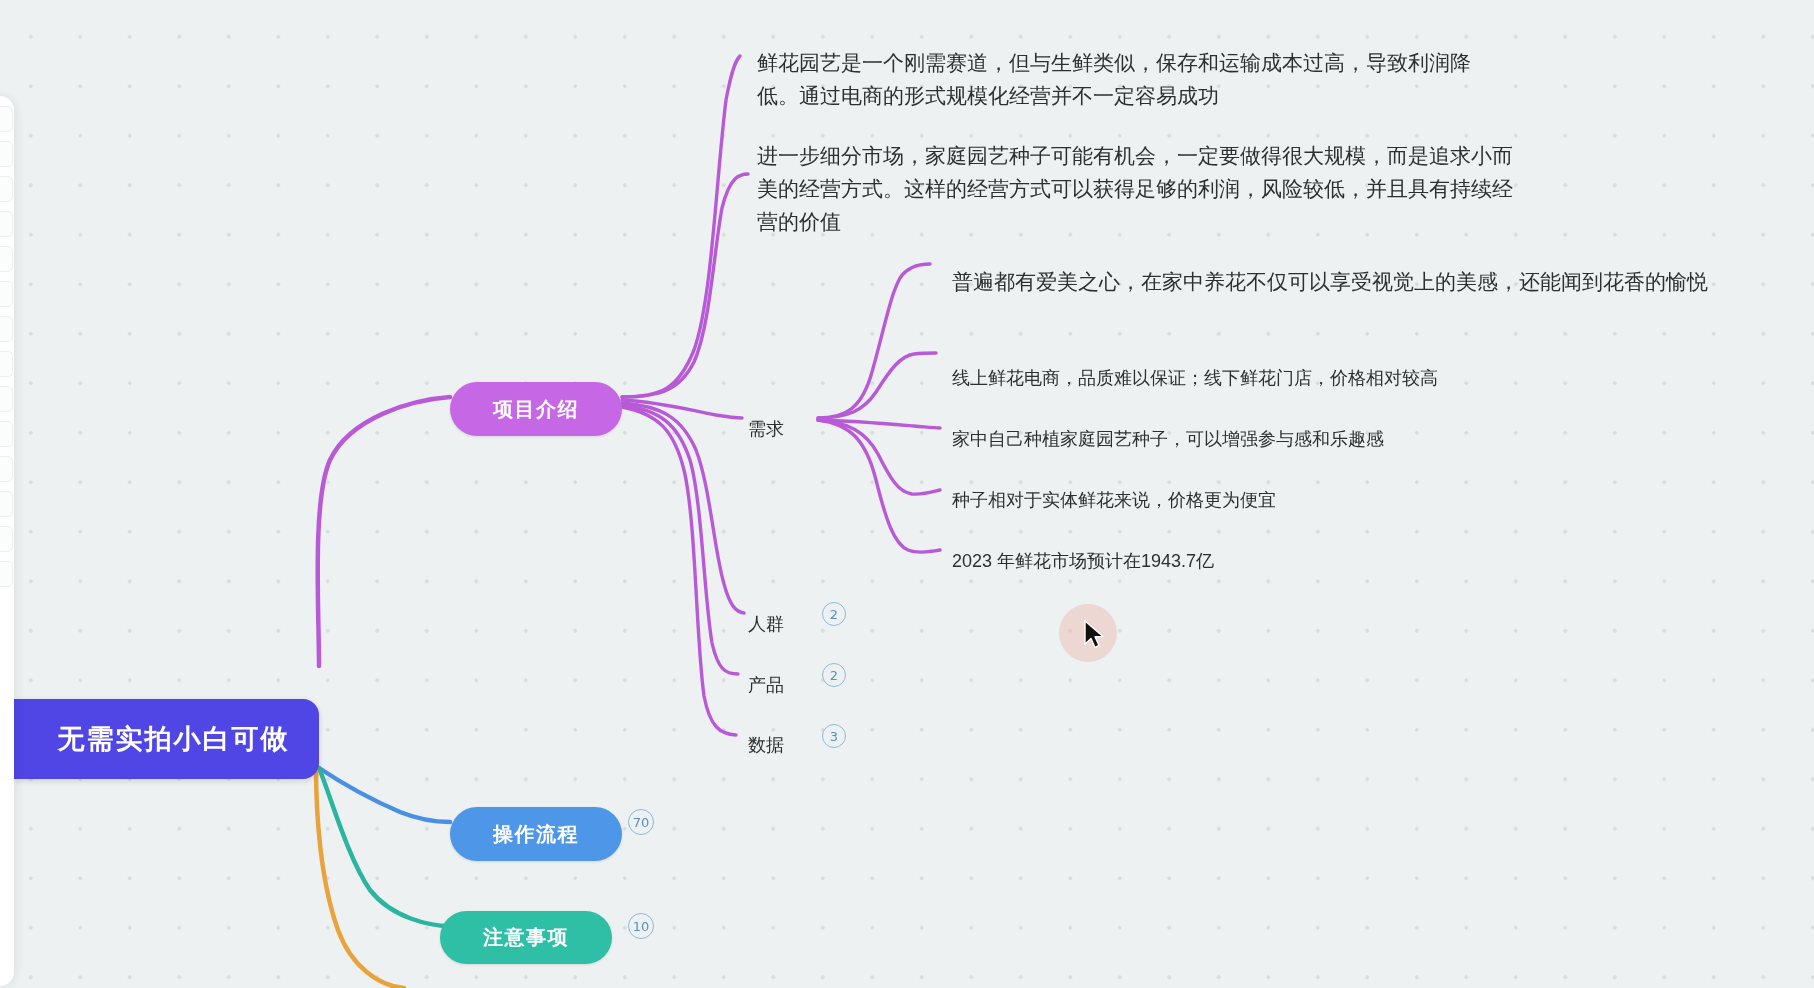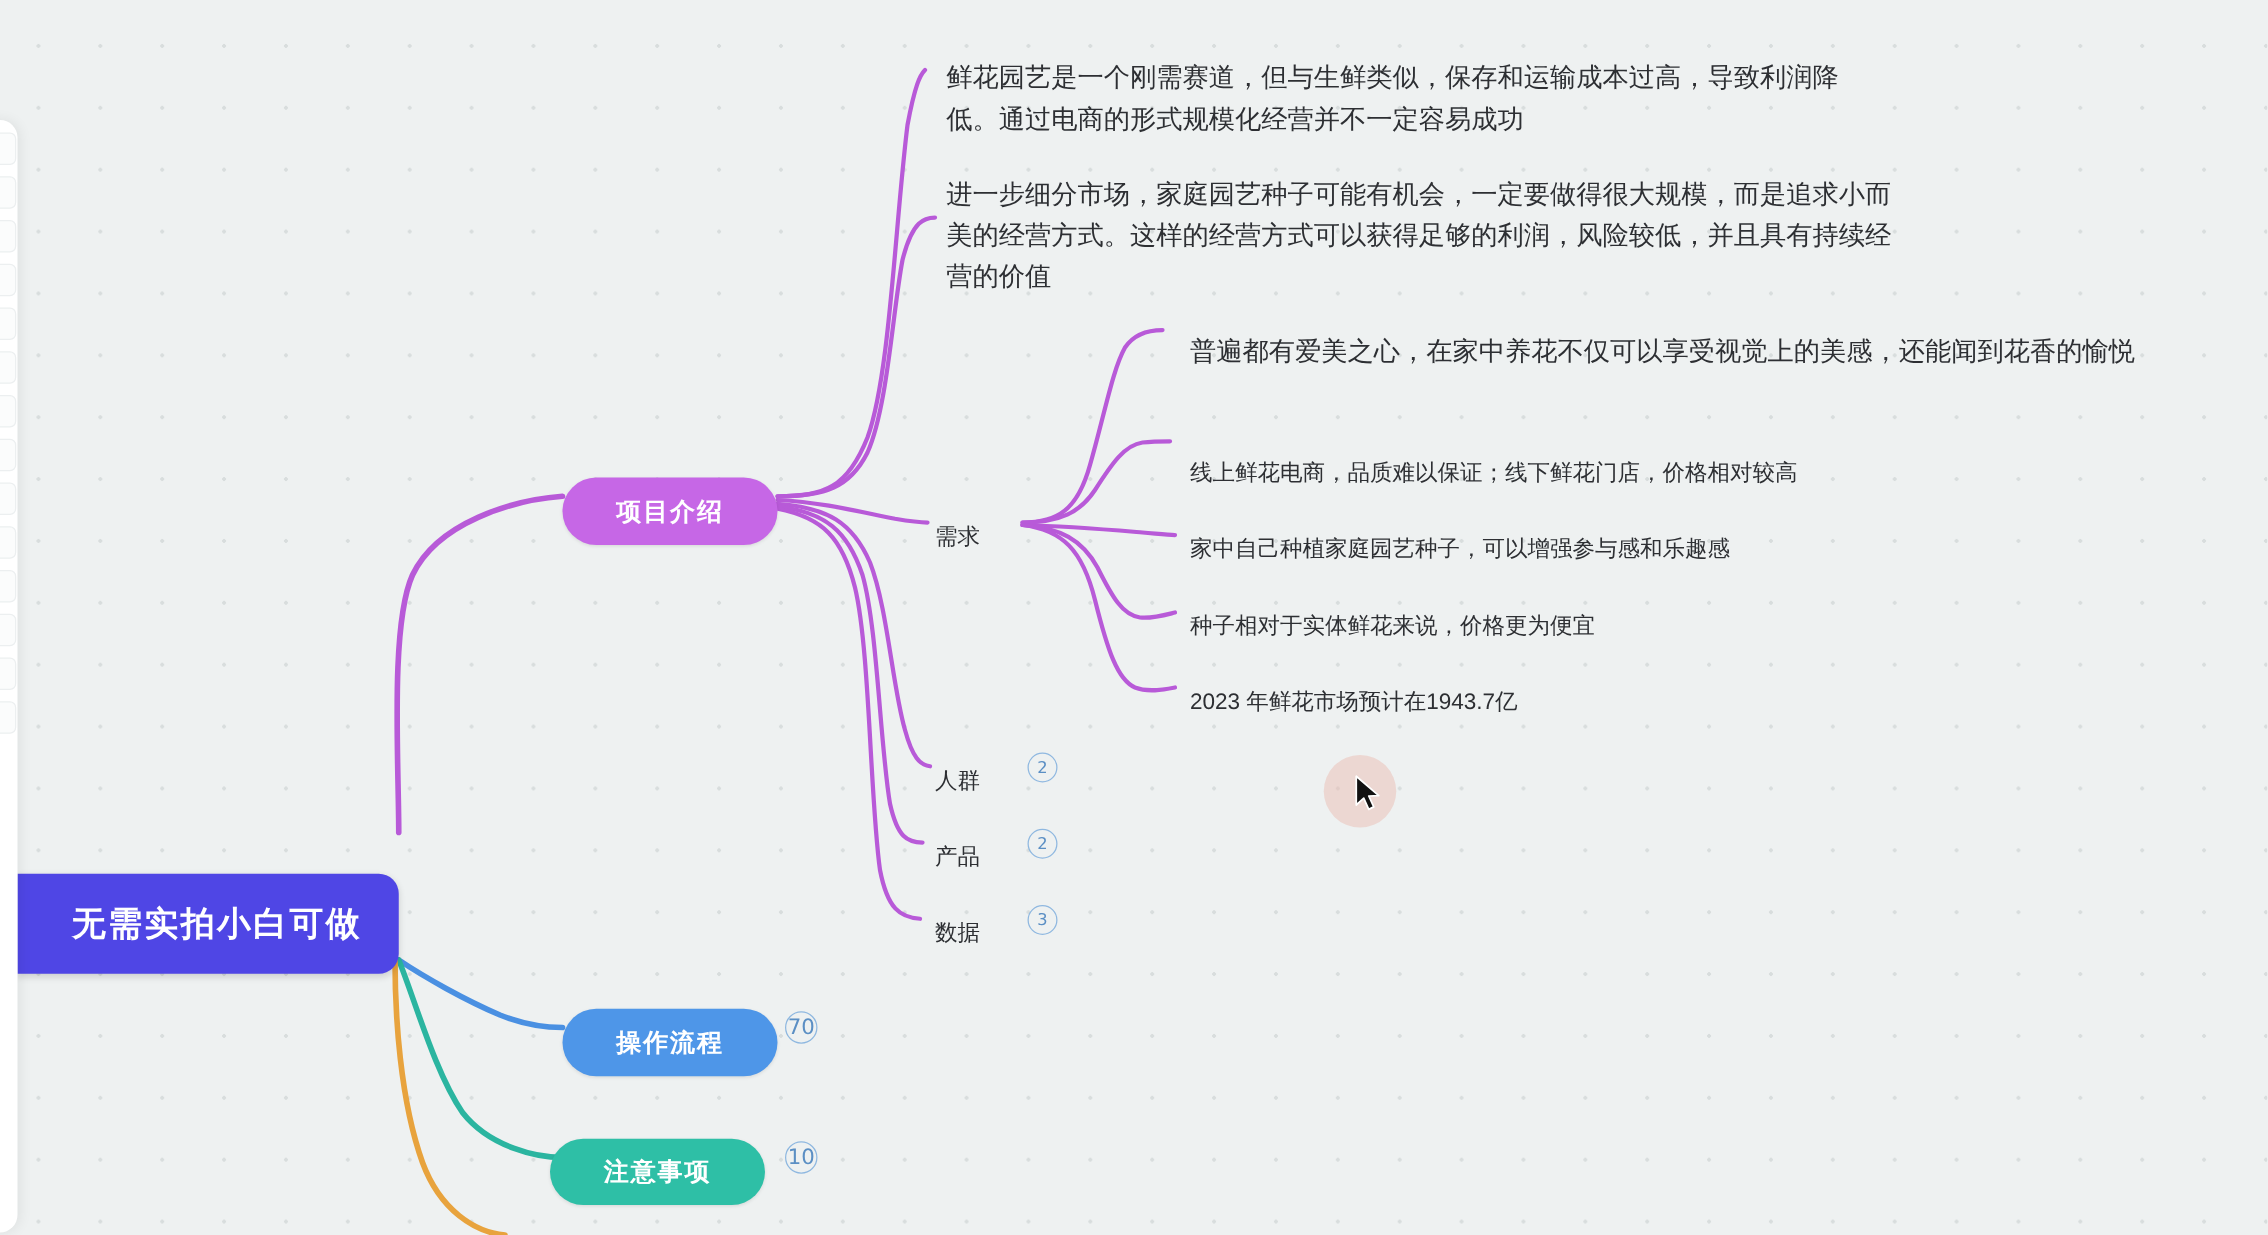--- a/index.html
+++ b/index.html
@@ -112,21 +112,21 @@
     position: absolute;
     width: 24px; height: 24px;
     border-radius: 50%;
     border: 1.6px solid #8fb8e0;
     color: #5b8fc4;
     font-size: 13px;
     display: flex; align-items: center; justify-content: center;
     background: transparent;
     font-family: "DejaVu Sans", sans-serif;
   }
-  .badge-wide { width: 26px; height: 26px; font-size: 17px; text-align: right; }
+  .badge-wide { width: 26px; height: 26px; font-size: 13px; text-align: right; }
 
   
   #cursor-halo {
     position: absolute;
     left: 1059px; top: 604px;
     width: 58px; height: 58px;
     border-radius: 50%;
     background: rgba(235,185,175,.48);
     z-index: 40;
     pointer-events: none;
@@ -220,21 +220,21 @@
   <div class="node para-node" style="left:757px; top:127px; width:758px;">进一步细分市场，家庭园艺种子可能有机会，一定要做得很大规模，而是追求小而美的经营方式。这样的经营方式可以获得足够的利润，风险较低，并且具有持续经营的价值</div>
 
   <div class="node text-node" style="left:748px; top:405px;">需求</div>
 
   <div class="node text-node" style="left:748px; top:600px;">人群</div>
   <div class="badge" style="left:822px; top:602px;">2</div>
 
   <div class="node text-node" style="left:748px; top:661px;">产品</div>
   <div class="badge" style="left:822px; top:663px;">2</div>
 
-  <div class="node text-node" style="left:748px; top:722px;">数据</div>
+  <div class="node text-node" style="left:748px; top:722px;font-family:Liberation Mono, monospace;">数据</div>
   <div class="badge" style="left:822px; top:724px;">3</div>
 
   <div class="node para-node" style="left:952px; top:253px; width:770px;">普遍都有爱美之心，在家中养花不仅可以享受视觉上的美感，还能闻到花香的愉悦</div>
 
   <div class="node text-node" style="left:952px; top:354px;">线上鲜花电商，品质难以保证；线下鲜花门店，价格相对较高</div>
 
   <div class="node text-node" style="left:952px; top:415px;">家中自己种植家庭园艺种子，可以增强参与感和乐趣感</div>
 
   <div class="node text-node" style="left:952px; top:476px;">种子相对于实体鲜花来说，价格更为便宜</div>
 

